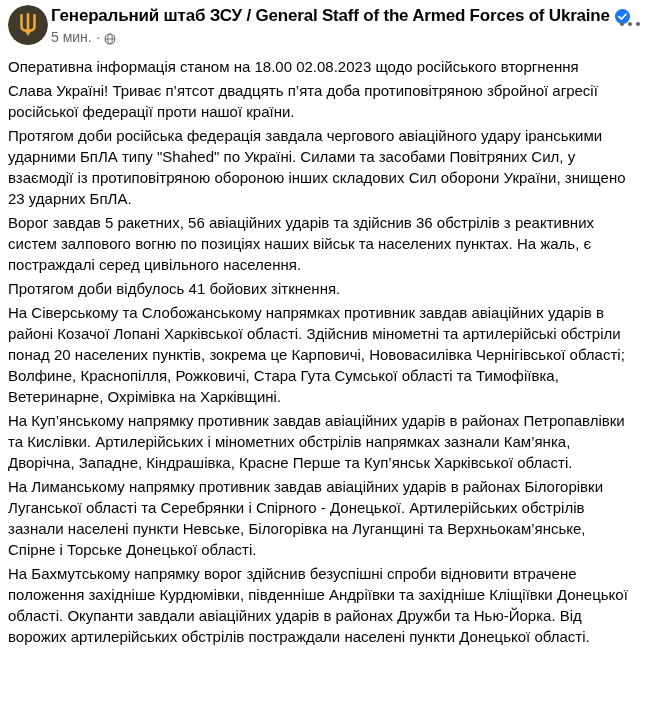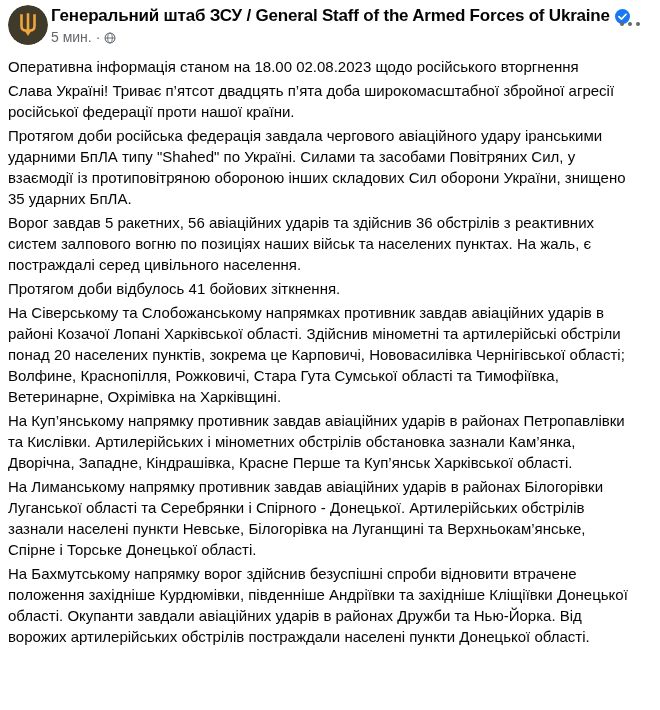--- a/index.html
+++ b/index.html
@@ -52,21 +52,21 @@
     letter-spacing: -0.2px;
     cursor: pointer;
   }
   .verified {
     margin-left: 5px;
     display: inline-flex;
     flex: 0 0 auto;
   }
   .meta-row {
     display: flex;
-    align-items: center;
+    align-items: flex-end;
     margin-top: 3px;
     font-size: 14px;
     color: #65676B;
   }
   .meta-sep {
     margin: 0 4px;
     color: #65676B;
   }
   .globe {
     display: inline-flex;
@@ -148,23 +148,23 @@
         <i></i>
           <i></i>
           <i></i>
       </span>
     </div>
 
   </div>
 
   <div class="post-text">
     <p>Оперативна інформація станом на 18.00 02.08.2023 щодо російського вторгнення</p>
-    <p>Слава Україні! Триває п’ятсот двадцять п’ята доба широкомасштабної збройної агресії російської федерації проти нашої країни.</p>
-    <p>Протягом доби російська федерація завдала чергового авіаційного удару іранськими ударними БпЛА типу "Shahed" по Україні. Силами та засобами Повітряних Сил, у взаємодії із протиповітряною обороною інших складових Сил оборони України, знищено 35 ударних БпЛА.</p>
+    <p>Слава Україні! Триває п’ятсот двадцять п’ята доба протиповітряною збройної агресії російської федерації проти нашої країни.</p>
+    <p>Протягом доби російська федерація завдала чергового авіаційного удару іранськими ударними БпЛА типу "Shahed" по Україні. Силами та засобами Повітряних Сил, у взаємодії із протиповітряною обороною інших складових Сил оборони України, знищено 23 ударних БпЛА.</p>
     <p>Ворог завдав 5 ракетних, 56 авіаційних ударів та здійснив 36 обстрілів з реактивних систем залпового вогню по позиціях наших військ та населених пунктах. На жаль, є постраждалі серед цивільного населення.</p>
     <p>Протягом доби відбулось 41 бойових зіткнення.</p>
     <p>На Сіверському та Слобожанському напрямках противник завдав авіаційних ударів в районі Козачої Лопані Харківської області. Здійснив мінометні та артилерійські обстріли понад 20 населених пунктів, зокрема це Карповичі, Нововасилівка Чернігівської області; Волфине, Краснопілля, Рожковичі, Стара Гута Сумської області та Тимофіївка, Ветеринарне, Охрімівка на Харківщині.</p>
-    <p>На Куп’янському напрямку противник завдав авіаційних ударів в районах Петропавлівки та Кислівки. Артилерійських і мінометних обстрілів обстановка зазнали Кам’янка, Дворічна, Западне, Кіндрашівка, Красне Перше та Куп’янськ Харківської області.</p>
+    <p>На Куп’янському напрямку противник завдав авіаційних ударів в районах Петропавлівки та Кислівки. Артилерійських і мінометних обстрілів напрямках зазнали Кам’янка, Дворічна, Западне, Кіндрашівка, Красне Перше та Куп’янськ Харківської області.</p>
     <p>На Лиманському напрямку противник завдав авіаційних ударів в районах Білогорівки Луганської області та Серебрянки і Спірного - Донецької. Артилерійських обстрілів зазнали населені пункти Невське, Білогорівка на Луганщині та Верхньокам’янське, Спірне і Торське Донецької області.</p>
     <p>На Бахмутському напрямку ворог здійснив безуспішні спроби відновити втрачене положення західніше Курдюмівки, південніше Андріївки та західніше Кліщіївки Донецької області. Окупанти завдали авіаційних ударів в районах Дружби та Нью-Йорка. Від ворожих артилерійських обстрілів постраждали населені пункти Донецької області.</p>
   </div>
 
 </div>
 
 </body></html>

